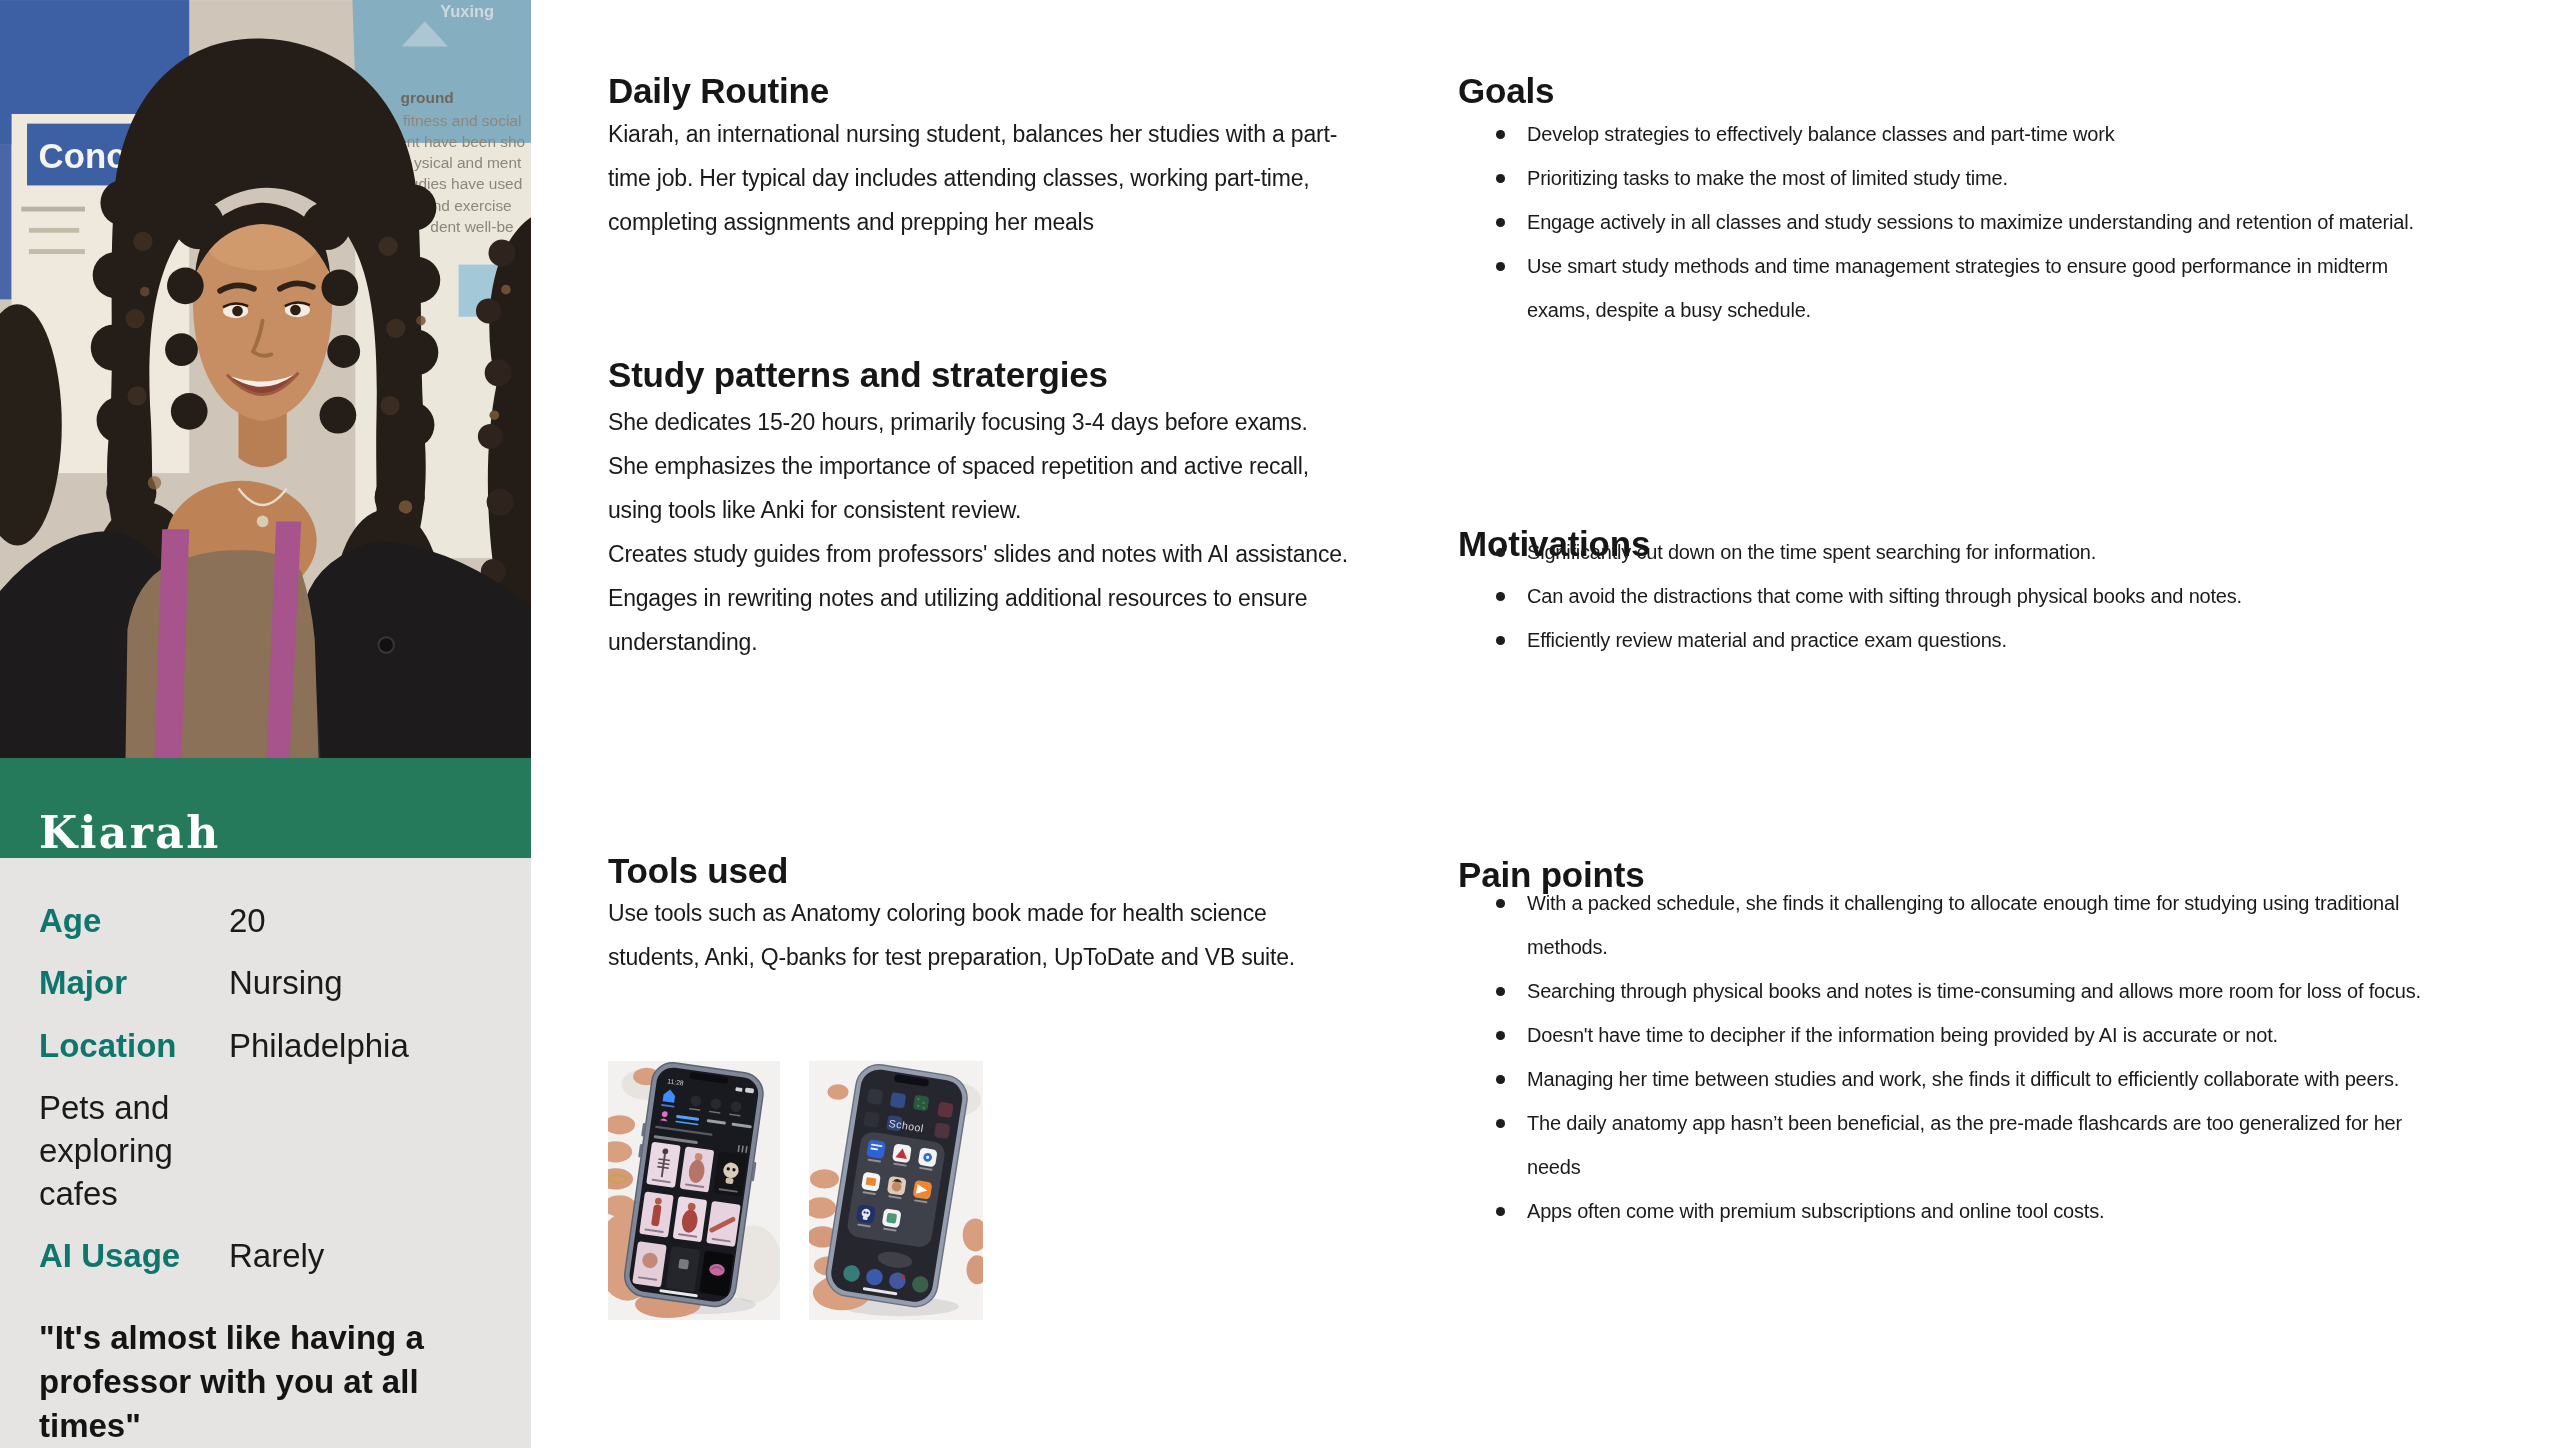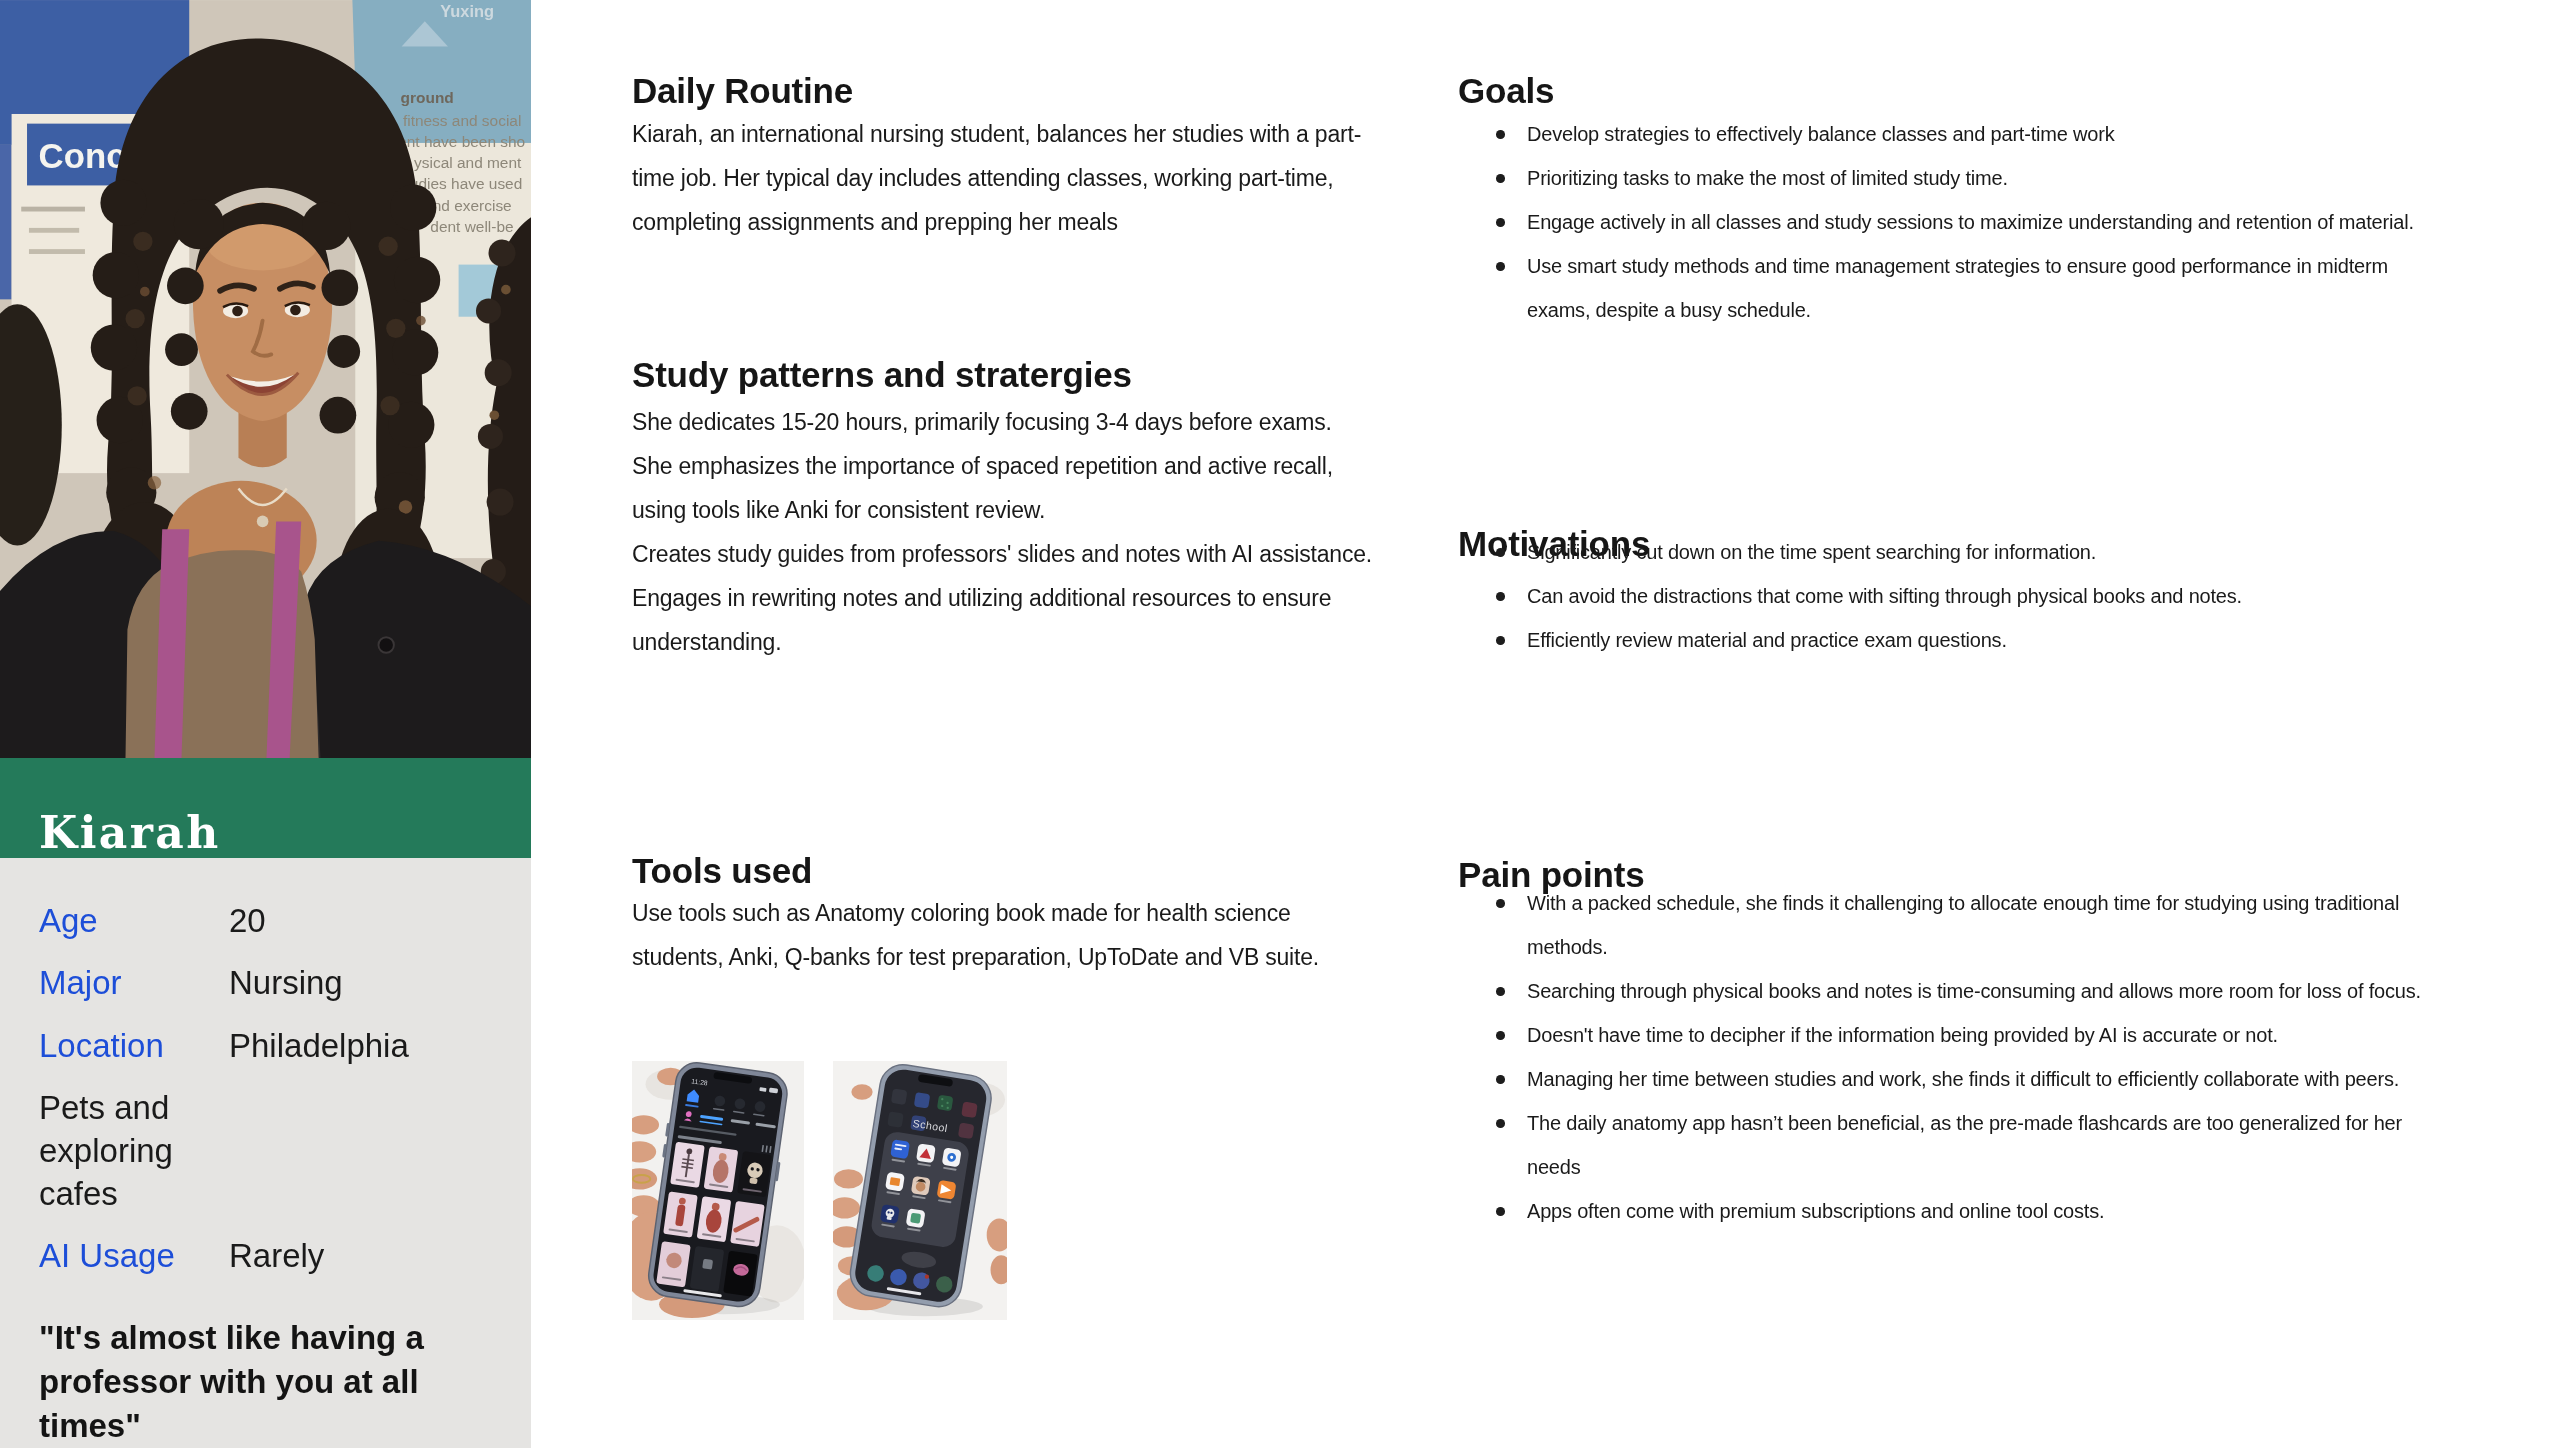--- a/index.html
+++ b/index.html
@@ -10,26 +10,26 @@
   .sidebar{position:absolute;left:0;top:0;width:531px;height:1448px;}
   .photo{width:531px;height:758px;overflow:hidden;}
   .photo svg{display:block;}
   .namebar{height:100px;background:#247a5a;display:flex;align-items:flex-end;
            padding-left:39px;box-sizing:border-box;}
   .namebar .name{font-family:"DejaVu Serif",serif;font-weight:bold;font-size:44px;
                  color:#ffffff;letter-spacing:2.4px;}
   .info{background:#e5e4e2;height:590px;box-sizing:border-box;padding:41px 23px 0 39px;}
   .row{display:grid;grid-template-columns:190px 1fr;margin-bottom:19.3px;
        font-size:33px;line-height:43px;}
-  .row .label{font-weight:normal;color:#1d4ed8;}
+  .row .label{font-weight:bold;color:#0f766e;}
   .quote{margin-top:39px;font-weight:bold;font-size:33px;line-height:44px;
          width:466px;color:#141414;}
 
   
-  .col-mid{position:absolute;left:632px;top:0;width:742px;height:1448px;}
+  .col-mid{position:absolute;left:608px;top:0;width:742px;height:1448px;}
   .col-right{position:absolute;left:1458px;top:0;width:986px;height:1016px;}
   .hd{position:absolute;margin:0;font-size:35px;font-weight:bold;color:#161616;
       letter-spacing:-0.2px;line-height:42px;white-space:nowrap;}
   .blk{position:absolute;font-size:23px;line-height:44px;letter-spacing:-0.2px;color:#1a1a1a;}
   .blist{position:absolute;list-style:none;margin:0;padding:0;
          font-size:20px;line-height:44px;letter-spacing:-0.2px;color:#1a1a1a;}
   .blist li{position:relative;padding-left:69px;}
   .blist li::before{content:"";position:absolute;left:38px;top:18.4px;width:8.7px;height:8.7px;
                     border-radius:50%;background:#1d1d1d;}
   .shots{position:absolute;top:1061px;left:0;display:flex;gap:29px;}

